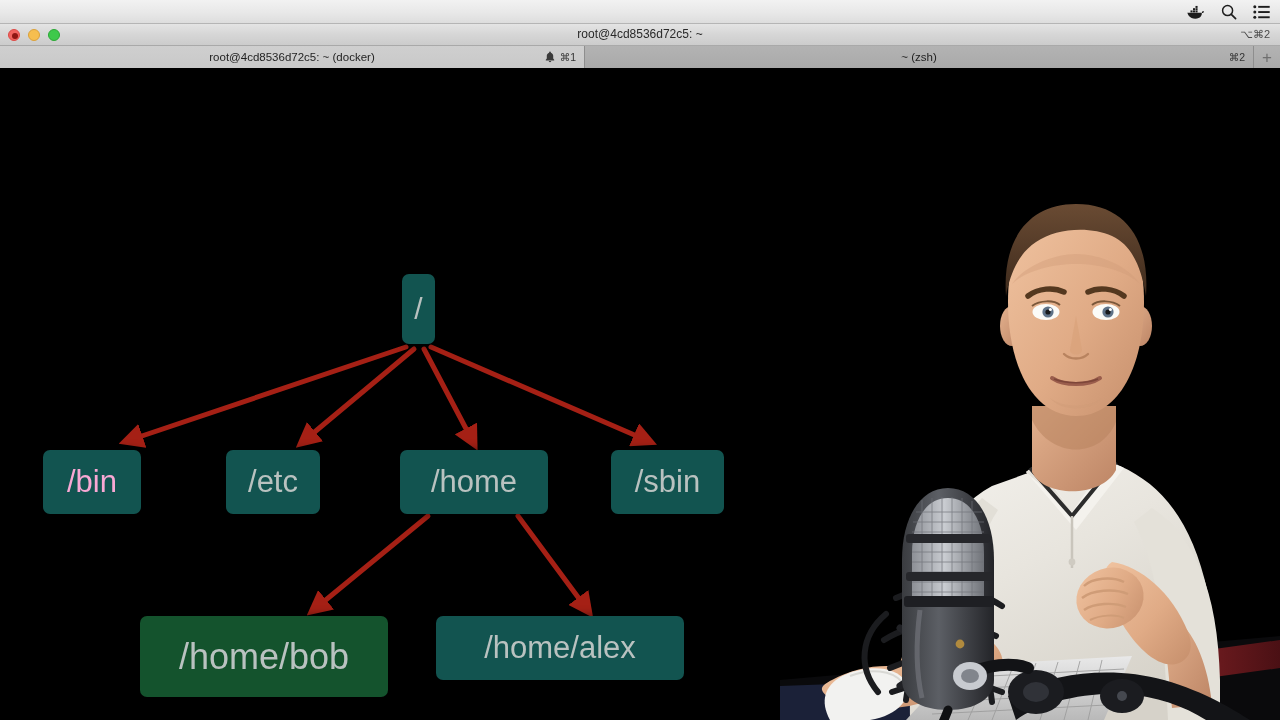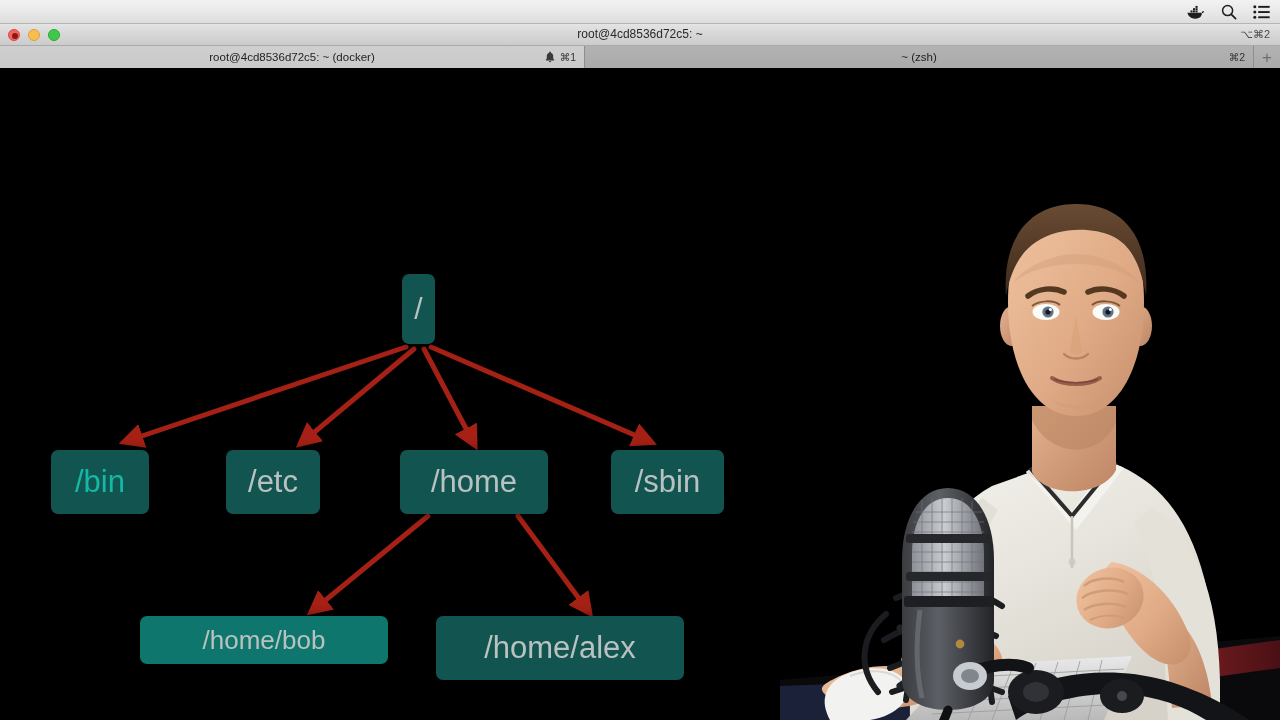--- a/index.html
+++ b/index.html
@@ -344,33 +344,33 @@
               <line x1="424" y1="281" x2="472" y2="372" stroke="#a52015" stroke-width="5" stroke-linecap="round" marker-end="url(#ahead)"></line>
               <line x1="431" y1="279" x2="646" y2="372" stroke="#a52015" stroke-width="5" stroke-linecap="round" marker-end="url(#ahead)"></line>
               <line x1="428" y1="448" x2="316" y2="540" stroke="#a52015" stroke-width="5" stroke-linecap="round" marker-end="url(#ahead)"></line>
               <line x1="518" y1="448" x2="586" y2="540" stroke="#a52015" stroke-width="5" stroke-linecap="round" marker-end="url(#ahead)"></line>
             </g>
         </svg>
         <div id="nodes-group">
             <div class="node" style="left: 402px; top: 206px; width: 33px; height: 70px; font-size: 30px; background: rgb(18, 84, 80); color: rgb(185, 194, 192);">
               <span>/</span>
             </div>
-            <div class="node" style="left: 51px; top: 382px; width: 98px; height: 64px; font-size: 31px; background: rgb(18, 84, 80); color: #14b8a6;">
+            <div class="node" style="left: 43px; top: 382px; width: 98px; height: 64px; font-size: 31px; background: rgb(18, 84, 80); color: #f9a8d4;">
               <span>/bin</span>
             </div>
             <div class="node" style="left: 226px; top: 382px; width: 94px; height: 64px; font-size: 31px; background: rgb(18, 84, 80); color: rgb(185, 194, 192);">
               <span>/etc</span>
             </div>
             <div class="node" style="left: 400px; top: 382px; width: 148px; height: 64px; font-size: 31px; background: rgb(18, 84, 80); color: rgb(185, 194, 192);">
               <span>/home</span>
             </div>
             <div class="node" style="left: 611px; top: 382px; width: 113px; height: 64px; font-size: 31px; background: rgb(18, 84, 80); color: rgb(185, 194, 192);">
               <span>/sbin</span>
             </div>
-            <div class="node" style="left: 140px; top: 548px; width: 248px; height: 48px; font-size: 26px; background: #0f766e; color: rgb(185, 194, 192);">
+            <div class="node" style="left: 140px; top: 548px; width: 248px; height: 81px; font-size: 36px; background: #14532d; color: rgb(185, 194, 192);">
               <span>/home/bob</span>
             </div>
             <div class="node" style="left: 436px; top: 548px; width: 248px; height: 64px; font-size: 31px; background: rgb(18, 84, 80); color: rgb(185, 194, 192);">
               <span>/home/alex</span>
             </div>
           </div>
       </div>
 
       <div id="presenter">
         <svg width="560" height="600" viewBox="0 0 560 600" aria-hidden="true">

